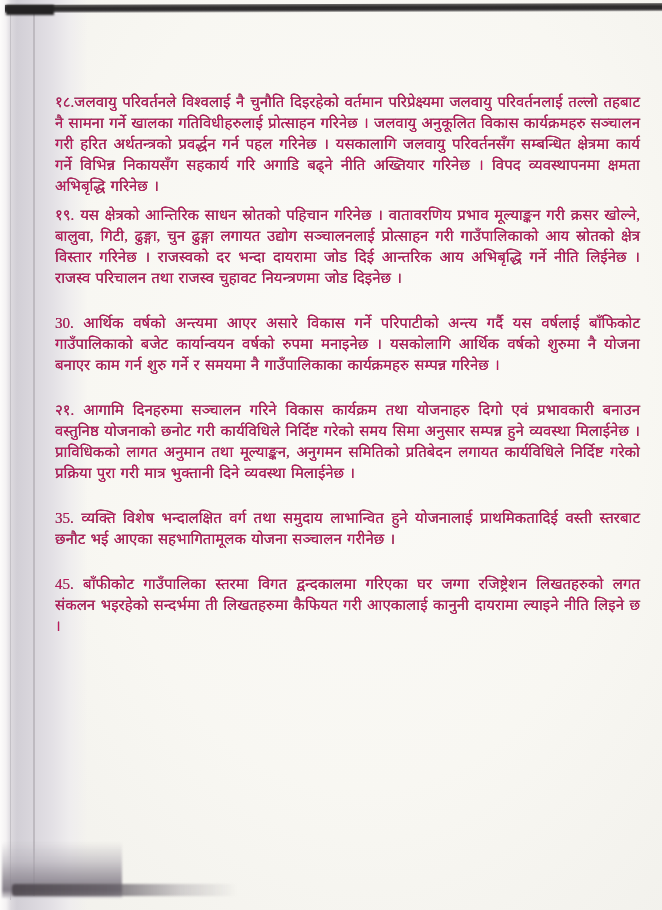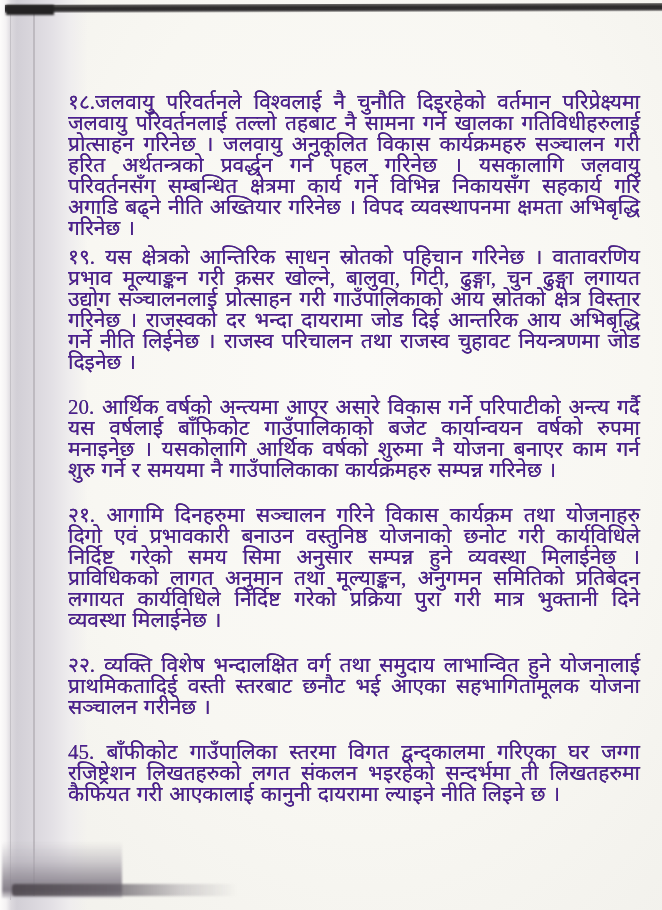--- a/index.html
+++ b/index.html
@@ -89,25 +89,25 @@
     height: 12px;
     background: linear-gradient(90deg,
       rgba(72,66,72,0.85) 0%, rgba(96,90,98,0.75) 45%,
       rgba(140,134,142,0.35) 75%, rgba(162,158,164,0) 100%);
     filter: blur(1.2px);
     border-radius: 3px;
   }
   
   .text-block {
     position: absolute;
-    left: 68px;
+    left: 55px;
     right: 22px;
     top: 92px;
-    color: #4c1d95;
-    font-size: 21px;
+    color: #be185d;
+    font-size: 15px;
     line-height: 21px;
     text-align: justify;
     word-spacing: 1.5px;
     text-shadow: 0 0 0.5px rgba(51,47,42,0.85);
   }
   .text-block p {
     margin: 0 0 24px 0;
   }
   .text-block p.tight {
     margin-bottom: 8px;
@@ -124,17 +124,17 @@
 
 <div class="top-edge"></div>
 <div class="top-edge-left"></div>
 
 <div class="bottom-shadow"></div>
 <div class="bottom-strip"></div>
 
 <div class="text-block">
   <p class="tight">१८.जलवायु परिवर्तनले विश्वलाई नै चुनौति दिइरहेको वर्तमान परिप्रेक्ष्यमा जलवायु परिवर्तनलाई तल्लो तहबाट नै सामना गर्ने खालका गतिविधीहरुलाई प्रोत्साहन गरिनेछ । जलवायु अनुकूलित विकास कार्यक्रमहरु सञ्चालन गरी हरित अर्थतन्त्रको प्रवर्द्धन गर्न पहल गरिनेछ । यसकालागि जलवायु परिवर्तनसँग सम्बन्धित क्षेत्रमा कार्य गर्ने विभिन्न निकायसँग सहकार्य गरि अगाडि बढ्ने नीति अख्तियार गरिनेछ । विपद व्यवस्थापनमा क्षमता अभिबृद्धि गरिनेछ ।</p>
   <p>१९. यस क्षेत्रको आन्तिरिक साधन स्रोतको पहिचान गरिनेछ । वातावरणिय प्रभाव मूल्याङ्कन गरी क्रसर खोल्ने, बालुवा, गिटी, ढुङ्गा, चुन ढुङ्गा लगायत उद्योग सञ्चालनलाई प्रोत्साहन गरी गाउँपालिकाको आय स्रोतको क्षेत्र विस्तार गरिनेछ । राजस्वको दर भन्दा दायरामा जोड दिई आन्तरिक आय अभिबृद्धि गर्ने नीति लिईनेछ । राजस्व परिचालन तथा राजस्व चुहावट नियन्त्रणमा जोड दिइनेछ ।</p>
-  <p>20. आर्थिक वर्षको अन्त्यमा आएर असारे विकास गर्ने परिपाटीको अन्त्य गर्दै यस वर्षलाई बाँफिकोट गाउँपालिकाको बजेट कार्यान्वयन वर्षको रुपमा मनाइनेछ । यसकोलागि आर्थिक वर्षको शुरुमा नै योजना बनाएर काम गर्न शुरु गर्ने र समयमा नै गाउँपालिकाका कार्यक्रमहरु सम्पन्न गरिनेछ ।</p>
+  <p>30. आर्थिक वर्षको अन्त्यमा आएर असारे विकास गर्ने परिपाटीको अन्त्य गर्दै यस वर्षलाई बाँफिकोट गाउँपालिकाको बजेट कार्यान्वयन वर्षको रुपमा मनाइनेछ । यसकोलागि आर्थिक वर्षको शुरुमा नै योजना बनाएर काम गर्न शुरु गर्ने र समयमा नै गाउँपालिकाका कार्यक्रमहरु सम्पन्न गरिनेछ ।</p>
   <p>२१. आगामि दिनहरुमा सञ्चालन गरिने विकास कार्यक्रम तथा योजनाहरु दिगो एवं प्रभावकारी बनाउन वस्तुनिष्ठ योजनाको छनोट गरी कार्यविधिले निर्दिष्ट गरेको समय सिमा अनुसार सम्पन्न हुने व्यवस्था मिलाईनेछ । प्राविधिकको लागत अनुमान तथा मूल्याङ्कन, अनुगमन समितिको प्रतिबेदन लगायत कार्यविधिले निर्दिष्ट गरेको प्रक्रिया पुरा गरी मात्र भुक्तानी दिने व्यवस्था मिलाईनेछ ।</p>
-  <p>२२. व्यक्ति विशेष भन्दालक्षित वर्ग तथा समुदाय लाभान्वित हुने योजनालाई प्राथमिकतादिई वस्ती स्तरबाट छनौट भई आएका सहभागितामूलक योजना सञ्चालन गरीनेछ ।</p>
+  <p>35. व्यक्ति विशेष भन्दालक्षित वर्ग तथा समुदाय लाभान्वित हुने योजनालाई प्राथमिकतादिई वस्ती स्तरबाट छनौट भई आएका सहभागितामूलक योजना सञ्चालन गरीनेछ ।</p>
   <p>45. बाँफीकोट गाउँपालिका स्तरमा विगत द्वन्दकालमा गरिएका घर जग्गा रजिष्ट्रेशन लिखतहरुको लगत संकलन भइरहेको सन्दर्भमा ती लिखतहरुमा कैफियत गरी आएकालाई कानुनी दायरामा ल्याइने नीति लिइने छ ।</p>
 </div>
 
 </body></html>

